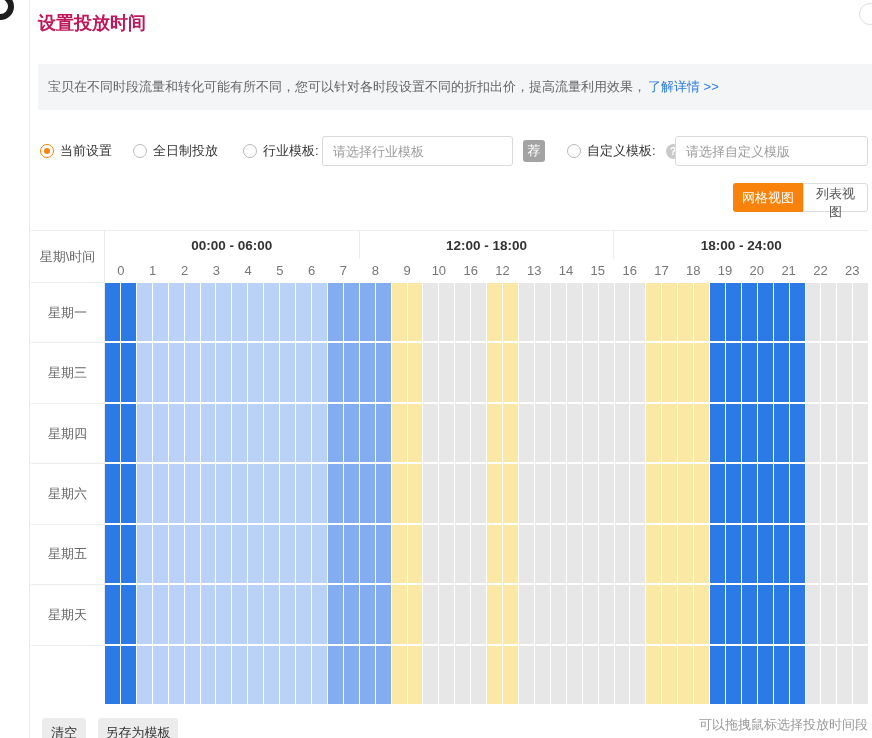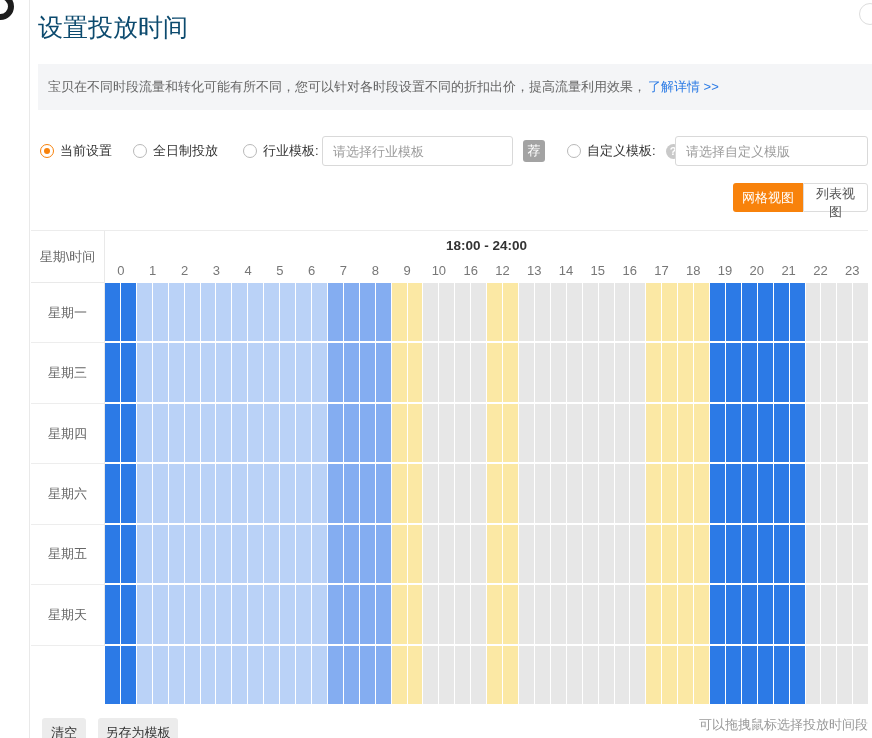--- a/index.html
+++ b/index.html
@@ -8,21 +8,21 @@
     font-family:"Liberation Sans","DejaVu Sans",sans-serif;color:#333;
   }
   .abs{position:absolute;}
   
   .corner-dot{left:-13px;top:-7px;width:27px;height:27px;border-radius:50%;
     border:6px solid #1d1d1d;background:#fff;box-sizing:border-box;}
   .tr-circle{left:859px;top:3px;width:22px;height:22px;border-radius:50%;
     border:1px solid #ddd;background:#fff;box-sizing:border-box;}
   .v-divider{left:29px;top:0;width:1px;height:738px;background:#e9e9e9;}
 
-  .page-title{left:38px;top:11px;font-size:25px;font-weight:400;color:#0c4a6e;}
+  .page-title{left:38px;top:11px;font-size:18px;font-weight:700;color:#be185d;}
 
   .banner{left:38px;top:64px;width:834px;height:46px;background:#f4f5f7;
     display:flex;align-items:center;padding-left:10px;box-sizing:border-box;
     font-size:13px;color:#666;}
   .banner a{color:#2c7be5;text-decoration:none;margin-left:2px;cursor:pointer;}
 
   
   .radio{display:flex;align-items:center;gap:6px;font-size:13px;color:#333;cursor:pointer;}
   .radio .circle{width:14px;height:14px;border-radius:50%;border:1px solid #b9b9b9;
     background:#fff;box-sizing:border-box;position:relative;flex:0 0 auto;}
@@ -121,20 +121,22 @@
 
   <div class="day-cell">星期一</div>
       <div class="day-cell">星期三</div>
       <div class="day-cell">星期四</div>
       <div class="day-cell">星期六</div>
       <div class="day-cell">星期五</div>
       <div class="day-cell">星期天</div>
     </div>
   <div class="sched-right">
     <div class="range-row">
+        <div class="range-cell">00:00 - 06:00</div>
+        <div class="range-cell">12:00 - 18:00</div>
         <div class="range-cell">18:00 - 24:00</div>
       </div>
     <div class="hour-row">
         <div class="hour-cell">0</div>
         <div class="hour-cell">1</div>
         <div class="hour-cell">2</div>
         <div class="hour-cell">3</div>
         <div class="hour-cell">4</div>
         <div class="hour-cell">5</div>
         <div class="hour-cell">6</div>

